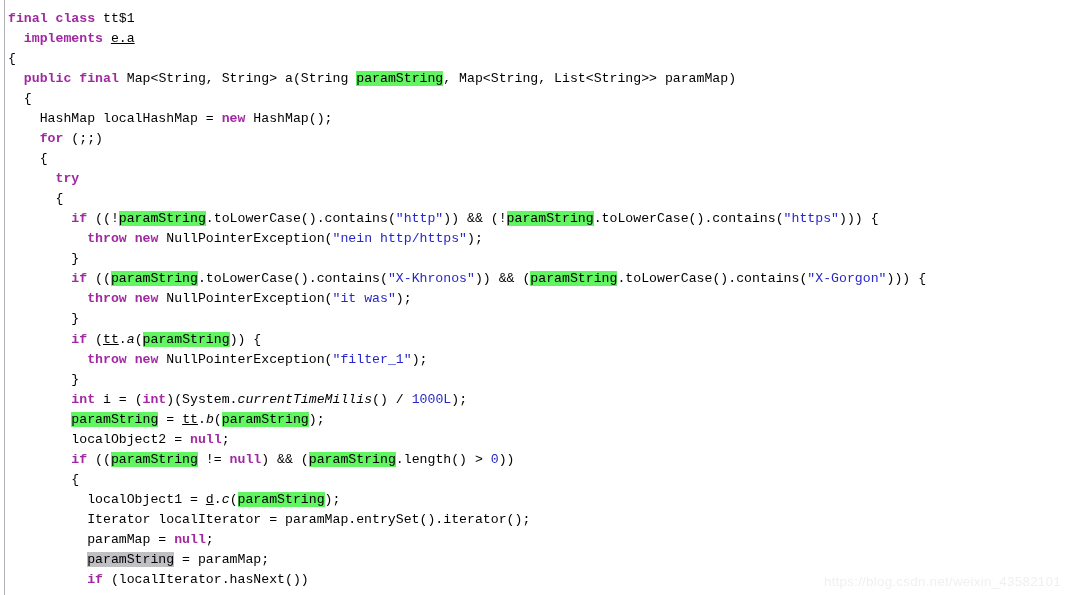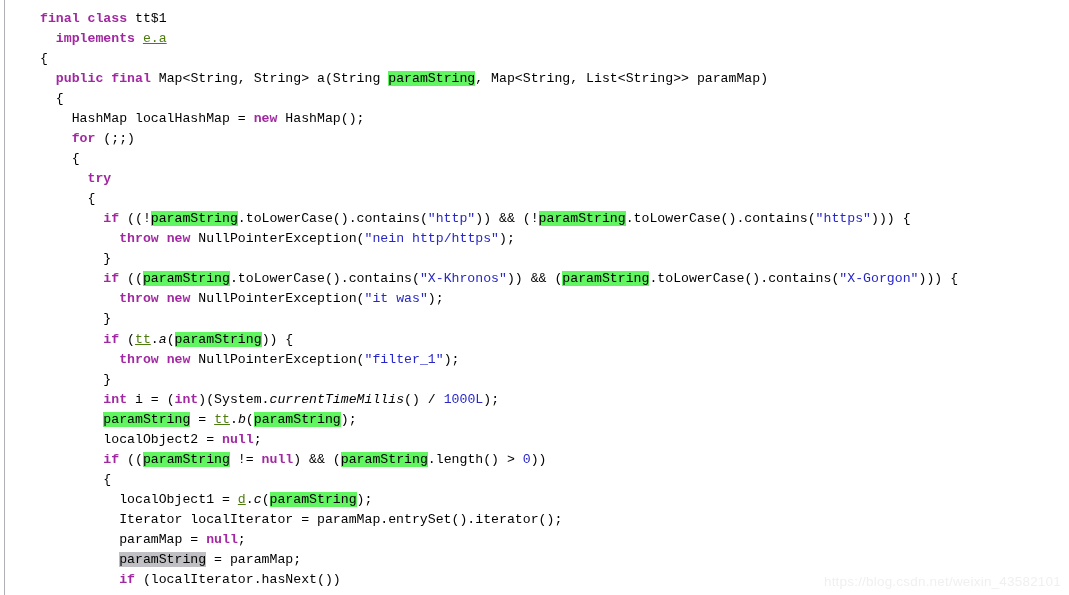--- a/index.html
+++ b/index.html
@@ -32,32 +32,31 @@
   #code-listing {
     position: absolute;
     left: 8px;
     top: 9px;
     right: 0;
     white-space: pre;
     font-size: 13.2px;
     line-height: 20.04px;
     color: #000000;
     letter-spacing: 0px;
-    margin-left: 32px;
   }
   .code-line {
     white-space: pre;
     height: 20.04px;
   }
   
   .t-kw       { color: #a128a1; font-weight: bold; }
   .t-str      { color: #2727c8; }
   .t-num      { color: #2727c8; font-family: Liberation Mono, monospace; }
   .t-id       { color: #000000; }
-  .t-cls      { color: #4d7c0f; text-decoration: underline; }
+  .t-cls      { color: #000000; text-decoration: underline; }
   .t-mth      { color: #000000; font-style: italic; }
   .t-punct    { color: #000000; }
   
   .hl-match   { background: #62f562; color: #000000; }
   .hl-current { background: #c0c0c4; color: #000000; }
 
   #watermark {
     position: absolute;
     right: 8px;
     bottom: 6px;

